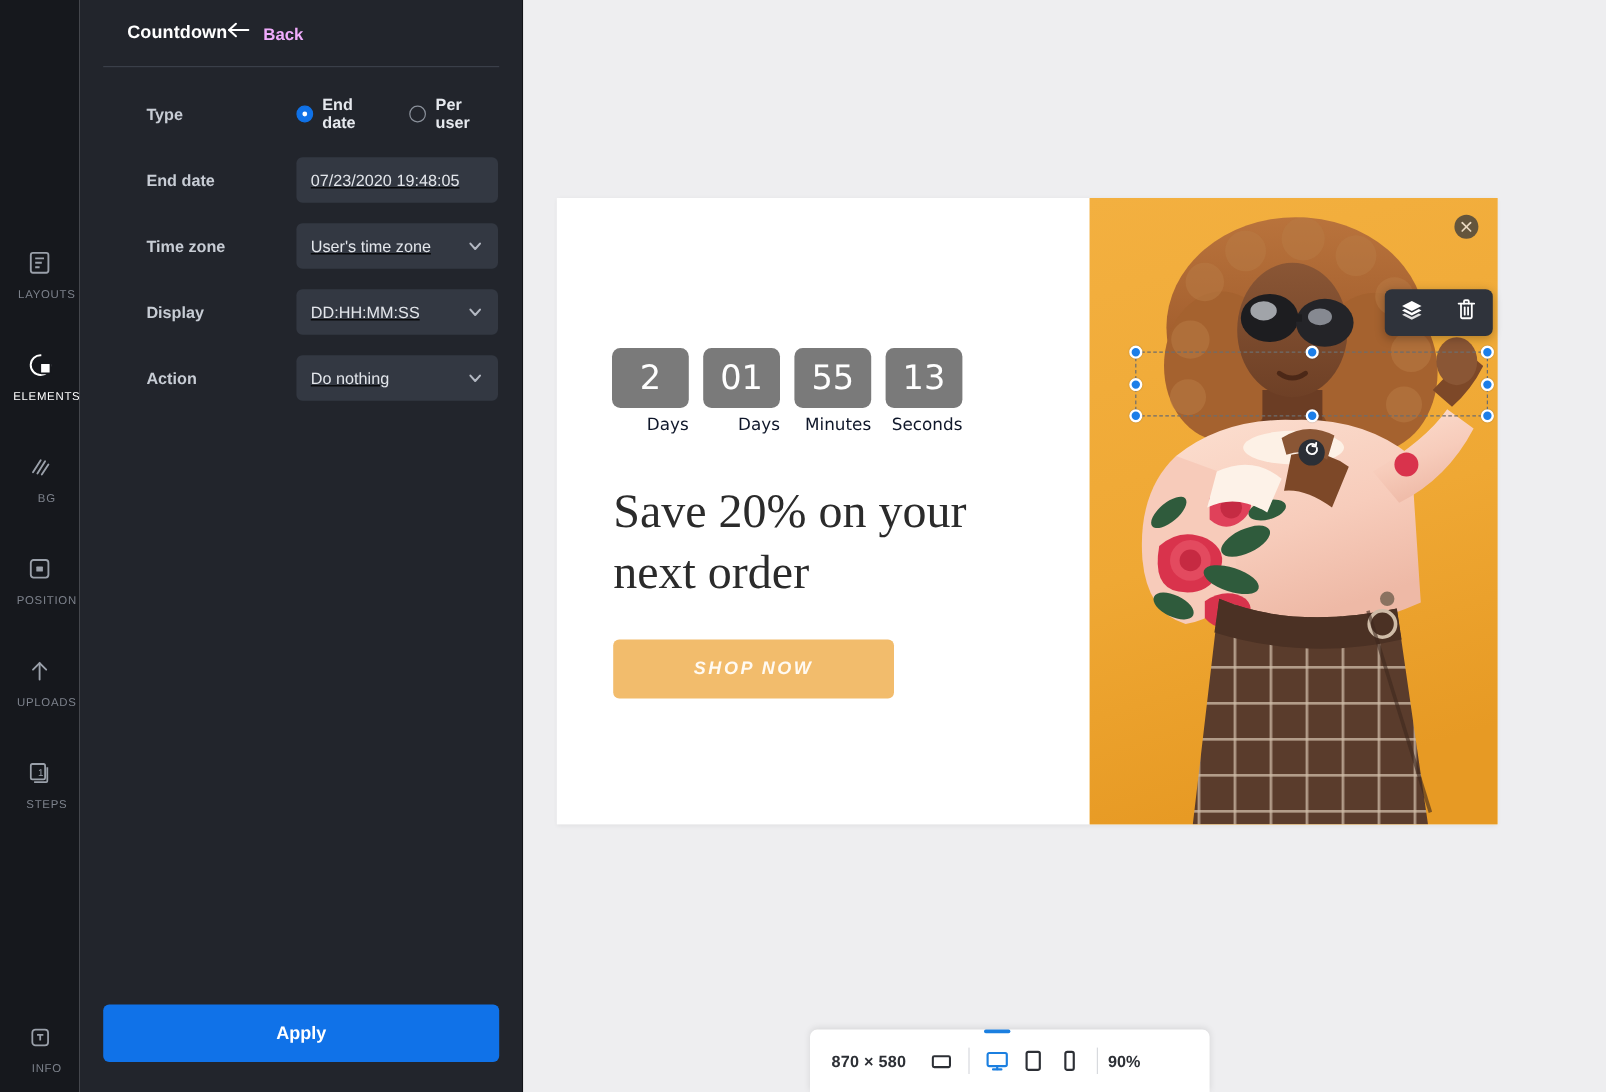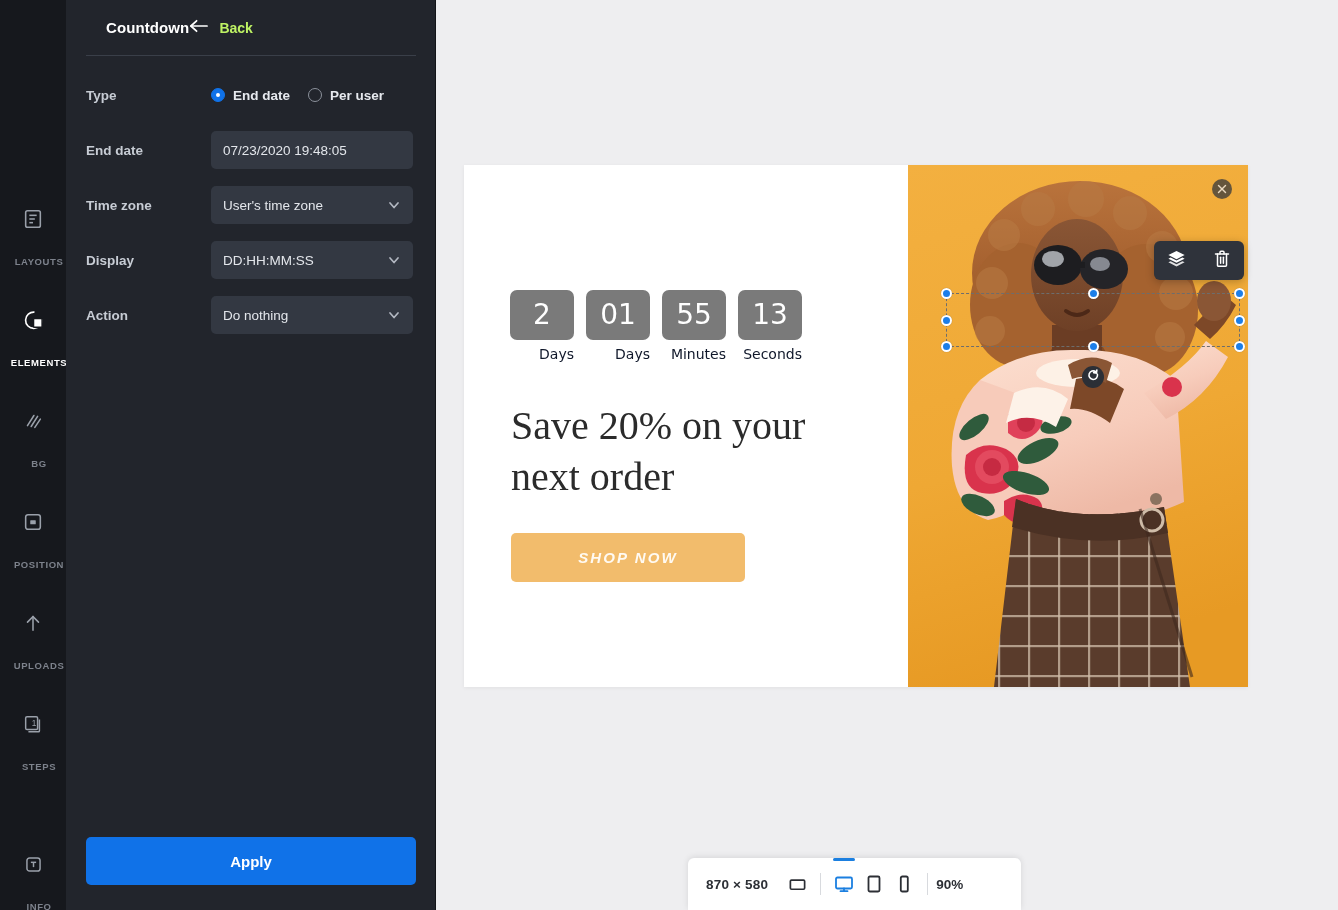--- a/index.html
+++ b/index.html
@@ -22,23 +22,23 @@
   .rail-item {
     width: 66px;
     padding: 6px 0 4px 0;
     display: flex; flex-direction: column; align-items: center;
     cursor: pointer;
     margin-bottom: 30px;
   }
   .rail-ico { width: 26px; height: 26px; display: flex; align-items: center; justify-content: center; }
   .rail-ico svg { display: block; }
   .rail-label {
-    margin-top: 24px;
+    margin-top: 8px;
     font-size: 9.5px; letter-spacing: 0.6px;
-    color: #7d828c; font-weight: 700;
+    color: #7d828c; font-weight: 400;
     font-family: "Liberation Sans", sans-serif;
     padding-left: 12px;
   }
   .rail-item.active .rail-label { color: #ffffff; }
   .rail-item.active .rail-ico svg { stroke: #ffffff; }
 
   
   .panel {
     width: 370px; height: 910px;
     background: #22252c;
@@ -55,51 +55,52 @@
     width: 330px;
   }
   .panel-title {
     font-size: 15px; font-weight: 700; color: #ffffff;
     letter-spacing: 0.1px;
   }
   .back-btn {
     display: flex; align-items: center; gap: 11px;
     cursor: pointer;
   }
-  .back-label { font-size: 14px; font-weight: 700; color: #bef264; }
+  .back-label { font-size: 14px; font-weight: 700; color: #f0abfc; }
 
   .form { padding: 20px 20px 0 20px; }
   .row {
     display: flex; align-items: center;
     margin-bottom: 17px;
     min-height: 38px;
   }
   .row-label {
     width: 125px; flex: 0 0 125px;
-    font-size: 13.5px; font-weight: 700; color: #c7ccd4;
+    font-size: 13.5px; font-weight: 700; color: #c7ccd4; margin-left: 36px;
   }
   .radios { display: flex; align-items: center; gap: 18px; }
   .radio { display: flex; align-items: center; gap: 8px; cursor: pointer; }
   .radio-dot {
     width: 14px; height: 14px; border-radius: 50%;
     border: 1.6px solid #8b919b; background: transparent;
     display: flex; align-items: center; justify-content: center;
   }
   .radio.on .radio-dot { background: #1072e8; border-color: #1072e8; }
   .radio.on .radio-dot::after {
     content: ""; width: 4.5px; height: 4.5px; border-radius: 50%; background: #ffffff;
   }
   .radio-label { font-size: 13.5px; color: #e6e9ee; font-weight: 700; }
 
   .field {
     width: 202px; height: 38px;
     background: #333842; border-radius: 5px;
     display: flex; align-items: center;
     padding: 0 12px;
     cursor: pointer;
+    text-decoration: underline;
   }
   .field-text { font-size: 13.5px; color: #e3e6eb; flex: 1; }
   .chev { width: 14px; height: 14px; flex: 0 0 14px; }
 
   .apply-wrap { position: absolute; left: 20px; bottom: 25px; width: 330px; }
   .apply-btn {
     width: 330px; height: 48px;
     background: #1072e8; border-radius: 5px;
     border: none; cursor: pointer;
     color: #ffffff; font-size: 15px; font-weight: 700;
@@ -233,21 +234,21 @@
     display: flex; align-items: center; justify-content: center;
     cursor: pointer; z-index: 5;
   }
 
   
   .photo { position: absolute; inset: 0; overflow: hidden; }
 
   
   .bottom-bar {
     position: absolute;
-    left: 252px; bottom: 0;
+    left: 239px; bottom: 0;
     width: 333px; height: 52px;
     background: #ffffff;
     border-radius: 6px 6px 0 0;
     box-shadow: 0 -1px 6px rgba(0,0,0,0.10);
     display: flex; align-items: center;
     padding: 0 18px;
     gap: 0;
   }
   .dims { font-size: 13.5px; font-weight: 700; color: #2c2f35; letter-spacing: 0.2px; white-space: nowrap; }
   .bar-ico { width: 30px; height: 32px; display: flex; align-items: center; justify-content: center; cursor: pointer; position: relative; }

